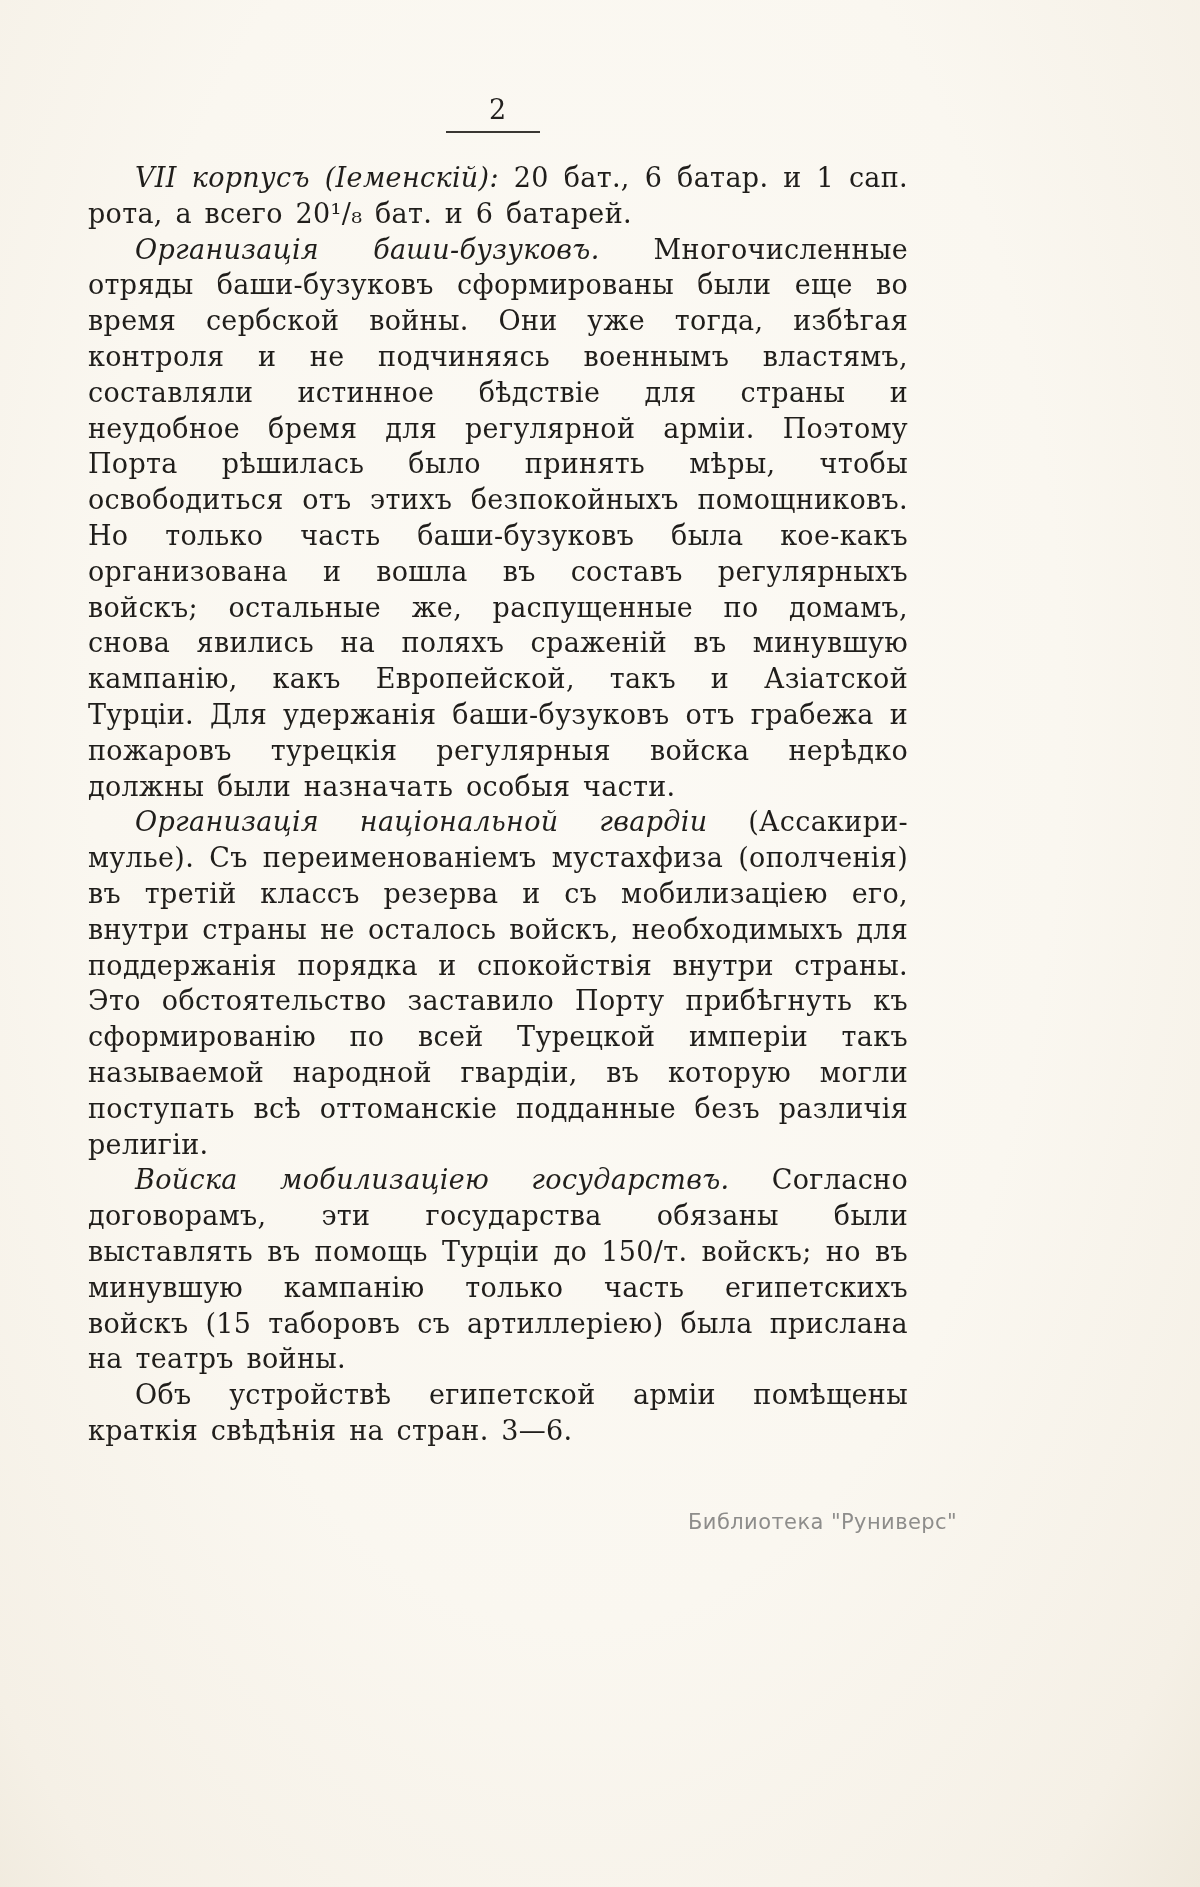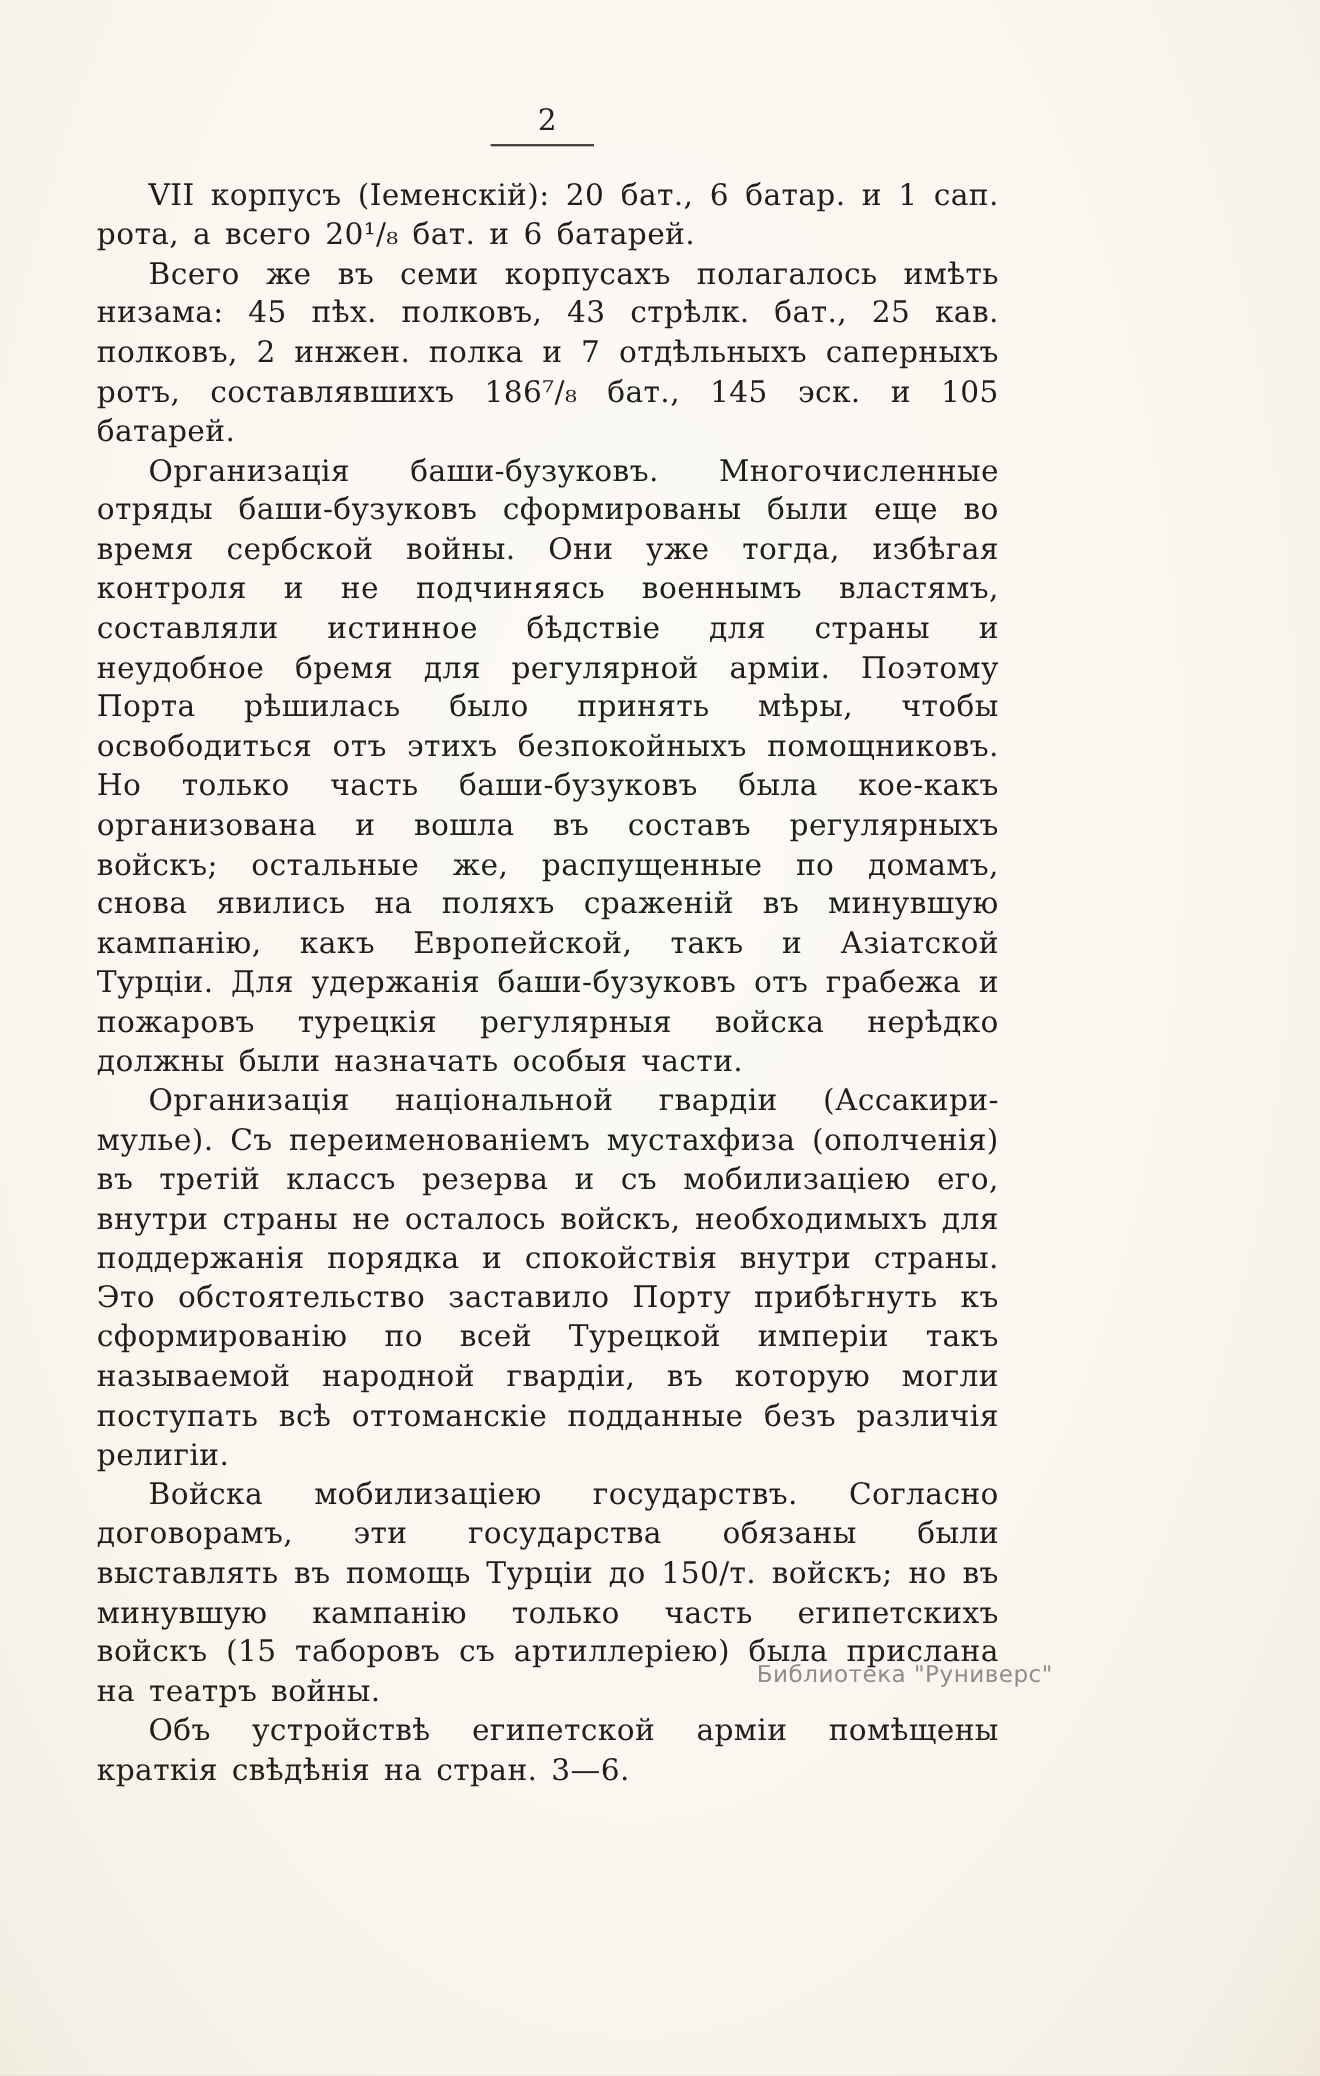--- a/index.html
+++ b/index.html
@@ -50,20 +50,21 @@
     word-spacing: 0.14em;
     letter-spacing: 0.012em;
     color: #201e1b;
   }
   .text-block p {
     margin: 0;
     padding: 0;
     text-indent: 47px;
   }
   .text-block .it {
+    font-style: italic;
   }
   .watermark {
     position: absolute;
     top: 1510px;
     left: 688px;
     width: 512px;
     font-family: "DejaVu Sans", sans-serif;
     font-size: 21px;
     color: #8e8d8b;
     letter-spacing: 0.02em;
@@ -73,21 +74,20 @@
 <body>
 
 <div class="scan-page">
 
   <div class="page-number">2</div>
 
   <div class="page-number-rule"></div>
 
   <div class="text-block" id="text-block">
       <p><span class="it">VII корпусъ (Іеменскій):</span><span> 20 бат., 6 батар. и 1 сап. рота, а всего 20¹/₈ бат. и 6 батарей.</span></p>
-      <p><span>Всего же въ семи корпусахъ полагалось имѣть низама: 45 пѣх. полковъ, 43 стрѣлк. бат., 25 кав. полковъ, 2 инжен. полка и 7 отдѣльныхъ саперныхъ ротъ, составлявшихъ 186⁷/₈ бат., 145 эск. и 105 батарей.</span></p>
       <p><span class="it">Организація баши-бузуковъ.</span><span> Многочисленные отряды баши-бузуковъ сформированы были еще во время сербской войны. Они уже тогда, избѣгая контроля и не подчиняясь военнымъ властямъ, составляли истинное бѣдствіе для страны и неудобное бремя для регулярной арміи. Поэтому Порта рѣшилась было принять мѣры, чтобы освободиться отъ этихъ безпокойныхъ помощниковъ. Но только часть баши-бузуковъ была кое-какъ организована и вошла въ составъ регулярныхъ войскъ; остальные же, распущенные по домамъ, снова явились на поляхъ сраженій въ минувшую кампанію, какъ Европейской, такъ и Азіатской Турціи. Для удержанія баши-бузуковъ отъ грабежа и пожаровъ турецкія регулярныя войска нерѣдко должны были назначать особыя части.</span></p>
       <p><span class="it">Организація національной гвардіи</span><span> (Ассакири-мулье). Съ переименованіемъ мустахфиза (ополченія) въ третій классъ резерва и съ мобилизаціею его, внутри страны не осталось войскъ, необходимыхъ для поддержанія порядка и спокойствія внутри страны. Это обстоятельство заставило Порту прибѣгнуть къ сформированію по всей Турецкой имперіи такъ называемой народной гвардіи, въ которую могли поступать всѣ оттоманскіе подданные безъ различія религіи.</span></p>
       <p><span class="it">Войска мобилизаціею государствъ.</span><span> Согласно договорамъ, эти государства обязаны были выставлять въ помощь Турціи до 150/т. войскъ; но въ минувшую кампанію только часть египетскихъ войскъ (15 таборовъ съ артиллеріею) была прислана на театръ войны.</span></p>
       <p><span>Объ устройствѣ египетской арміи помѣщены краткія свѣдѣнія на стран. 3—6.</span></p>
     </div>
 
   <div class="watermark">Библиотека "Руниверс"</div>
 
 </div>
 

